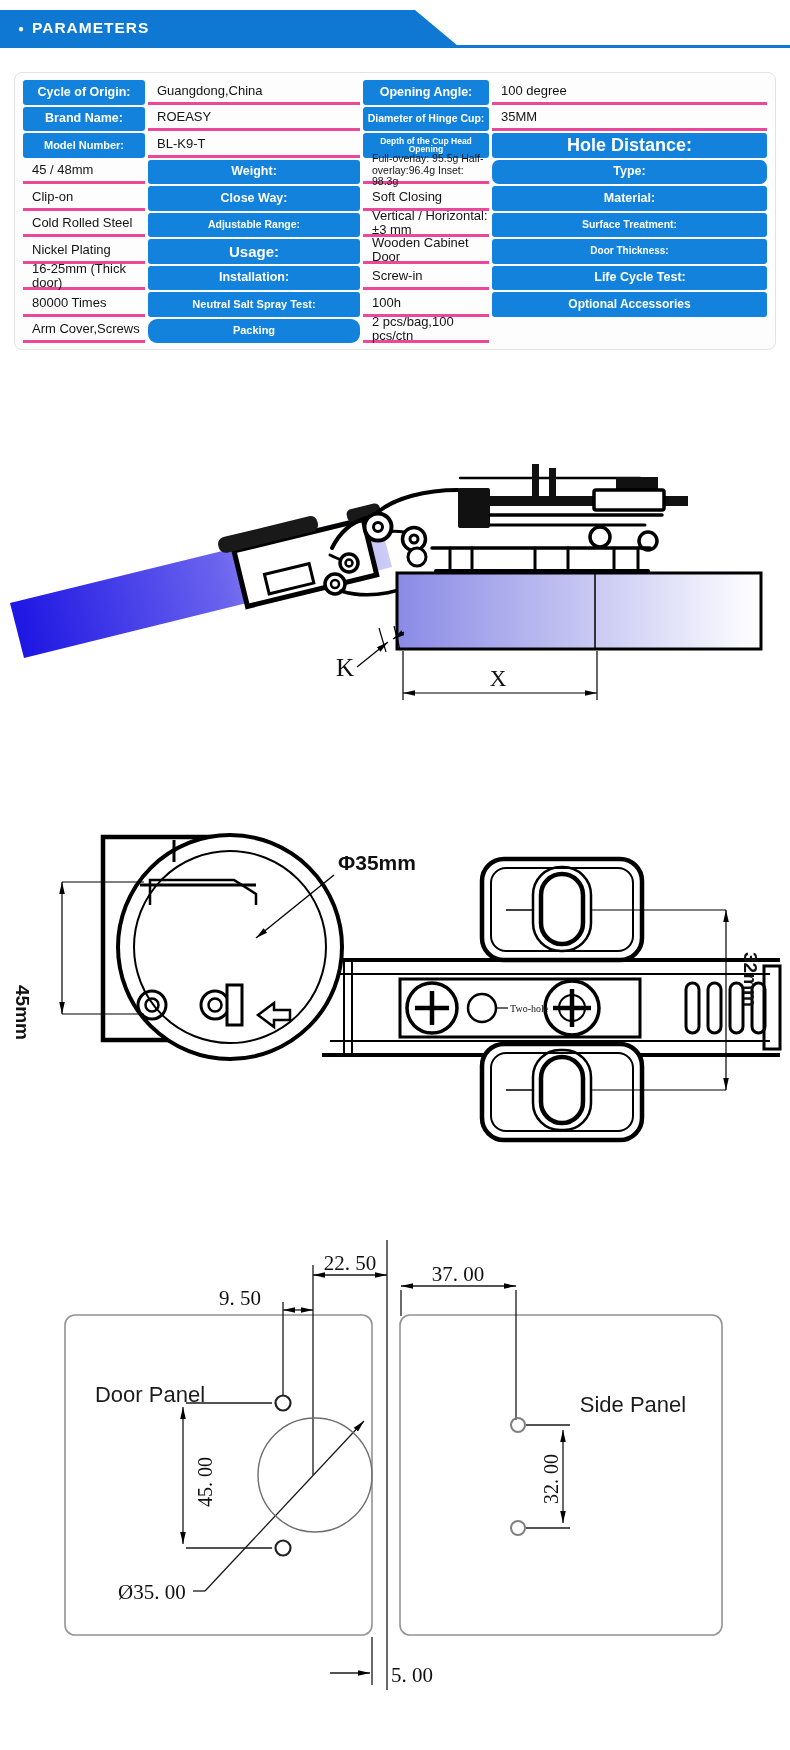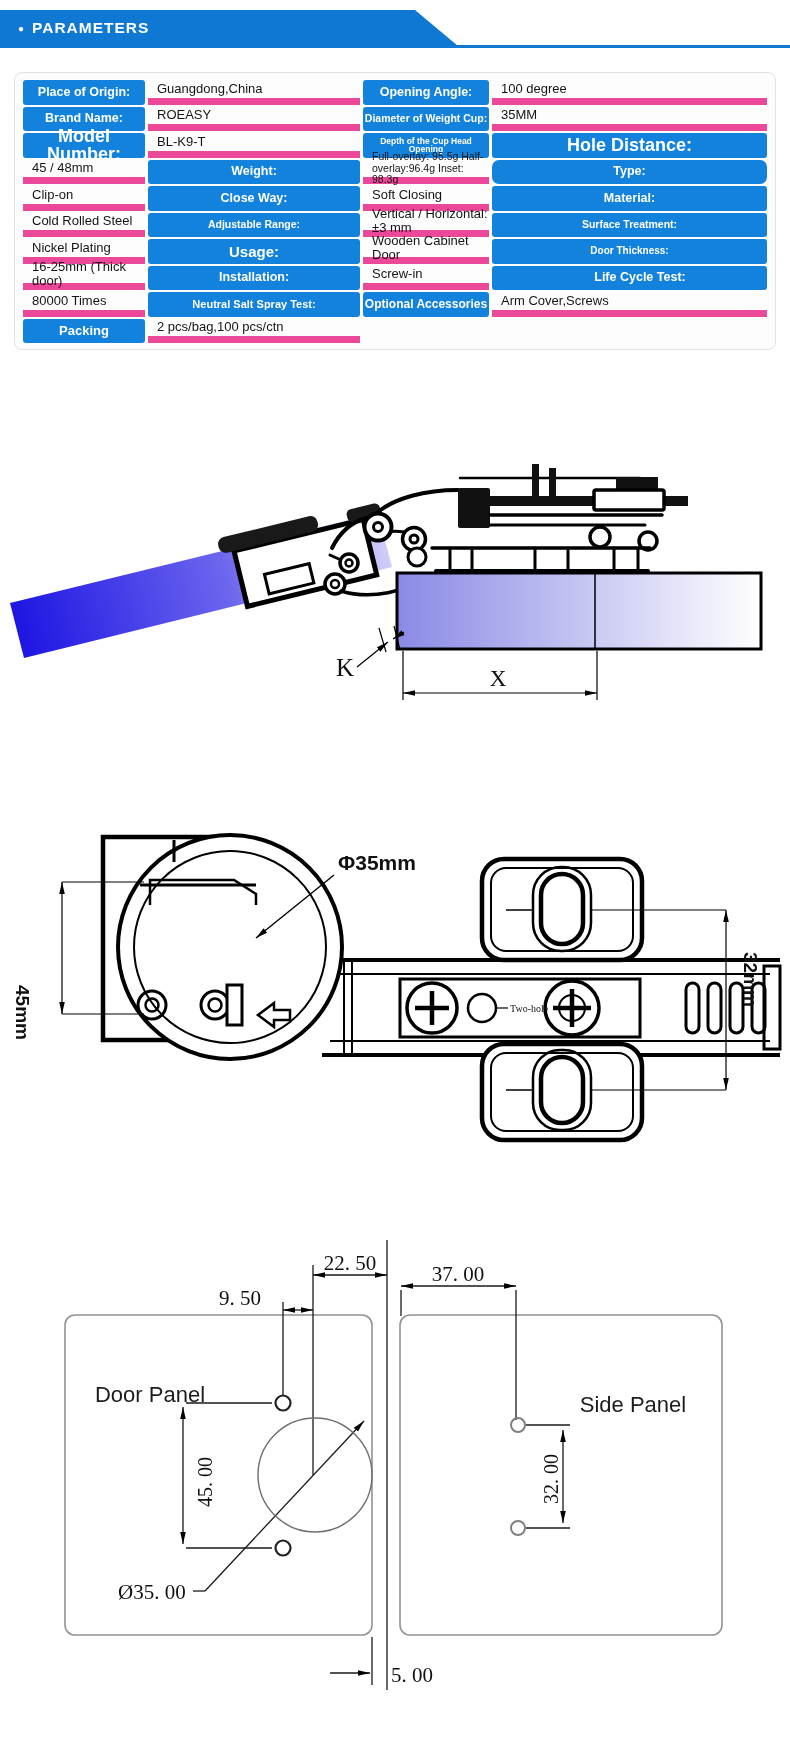--- a/index.html
+++ b/index.html
@@ -12,48 +12,48 @@
   .banner .btitle{color:#fff;font-size:15.5px;font-weight:bold;letter-spacing:1px;}
   .banner-line{position:absolute;left:0;top:45px;width:790px;height:3px;background:#0f78d2;}
   
   .ptable{position:absolute;left:14px;top:72px;width:762px;height:278px;background:#fdfdfd;
           border:1px solid #e2e2e2;border-radius:8px;box-sizing:border-box;padding:7px 8px;}
   .pgrid{display:grid;grid-template-columns:122px 212px 126px 1fr;grid-auto-rows:24.5px;
          column-gap:3px;row-gap:2px;height:100%;}
   .cell-label{background:#1282dd;color:#fff;font-weight:bold;font-size:12.5px;border-radius:3px;
               display:flex;align-items:center;justify-content:center;text-align:center;line-height:1.02;}
   .cell-value{color:#141414;font-size:13px;display:flex;align-items:center;padding-left:9px;
-              line-height:1.08;border-bottom:7px solid #ec4899;}
+              line-height:1.08;border-bottom:3px solid #ec4899;}
   svg{position:absolute;left:0;}
   svg text{font-family:"Liberation Serif",serif;fill:#111;}
   text.sans{font-family:"Liberation Sans",sans-serif;font-weight:bold;}
   text.panel-t{font-family:"Liberation Sans",sans-serif;font-weight:normal;fill:#1c1c1c;}
 </style>
 </head>
 <body>
 
 <div class="page">
 
   <div class="banner">
     <span class="bullet">●</span>
     <span class="btitle">PARAMETERS</span>
   </div>
   <div class="banner-line"></div>
 
   <div class="ptable">
     <div class="pgrid" id="param-grid">
-        <div class="cell-label" style="font-size: 12.5px;">Place of Origin:</div>
+        <div class="cell-label" style="font-size: 12.5px;">Cycle of Origin:</div>
         <div class="cell-value">Guangdong,China</div>
         <div class="cell-label" style="font-size: 12.5px;">Opening Angle:</div>
         <div class="cell-value">100 degree</div>
         <div class="cell-label" style="font-size: 12.5px;">Brand Name:</div>
         <div class="cell-value">ROEASY</div>
-        <div class="cell-label" style="font-size: 10.5px;">Diameter of Weight Cup:</div>
+        <div class="cell-label" style="font-size: 10.5px;">Diameter of Hinge Cup:</div>
         <div class="cell-value">35MM</div>
-        <div class="cell-label" style="font-size: 18px;">Model Number:</div>
+        <div class="cell-label" style="font-size: 11px;">Model Number:</div>
         <div class="cell-value">BL-K9-T</div>
         <div class="cell-label" style="font-size: 8.5px;">Depth of the Cup Head Opening</div>
         <div class="cell-label" style="font-size: 18px;">Hole Distance:</div>
         <div class="cell-value">45 / 48mm</div>
         <div class="cell-label" style="font-size: 12.5px;">Weight:</div>
         <div class="cell-value" style="font-size: 10.5px;">Full-overlay: 95.5g   Half-overlay:96.4g  Inset: 98.3g</div>
         <div class="cell-label" style="font-size: 12.5px; border-radius: 7px;">Type:</div>
         <div class="cell-value">Clip-on</div>
         <div class="cell-label" style="font-size: 12.5px;">Close Way:</div>
         <div class="cell-value">Soft Closing</div>
@@ -65,23 +65,24 @@
         <div class="cell-value">Nickel Plating</div>
         <div class="cell-label" style="font-size: 15px;">Usage:</div>
         <div class="cell-value">Wooden Cabinet Door</div>
         <div class="cell-label" style="font-size: 10px;">Door Thickness:</div>
         <div class="cell-value">16-25mm (Thick door)</div>
         <div class="cell-label" style="font-size: 12.5px;">Installation:</div>
         <div class="cell-value">Screw-in</div>
         <div class="cell-label" style="font-size: 12.5px; padding-left: 21px;">Life Cycle Test:</div>
         <div class="cell-value">80000 Times</div>
         <div class="cell-label" style="font-size: 11px;">Neutral Salt Spray Test:</div>
+        <div class="cell-value">100h</div>
         <div class="cell-label" style="font-size: 12px; text-align: right;">Optional Accessories</div>
         <div class="cell-value">Arm Cover,Screws</div>
-        <div class="cell-label" style="font-size: 13px;">Packing</div>
+        <div class="cell-label" style="font-size: 11px; border-radius: 9px;">Packing</div>
         <div class="cell-value">2 pcs/bag,100 pcs/ctn</div>
       </div>
   </div>
 
   <svg style="top:420px" width="790" height="290" viewBox="0 0 790 290">
     <defs>
       <marker id="a1" orient="auto-start-reverse" markerUnits="userSpaceOnUse" markerWidth="13" markerHeight="9" refX="12" refY="4">
         <path d="M0,1.2 L12,4 L0,6.8 z" fill="#000"></path>
       </marker>
       <linearGradient id="doorGrad" gradientUnits="userSpaceOnUse" x1="10" y1="210" x2="394" y2="110">

